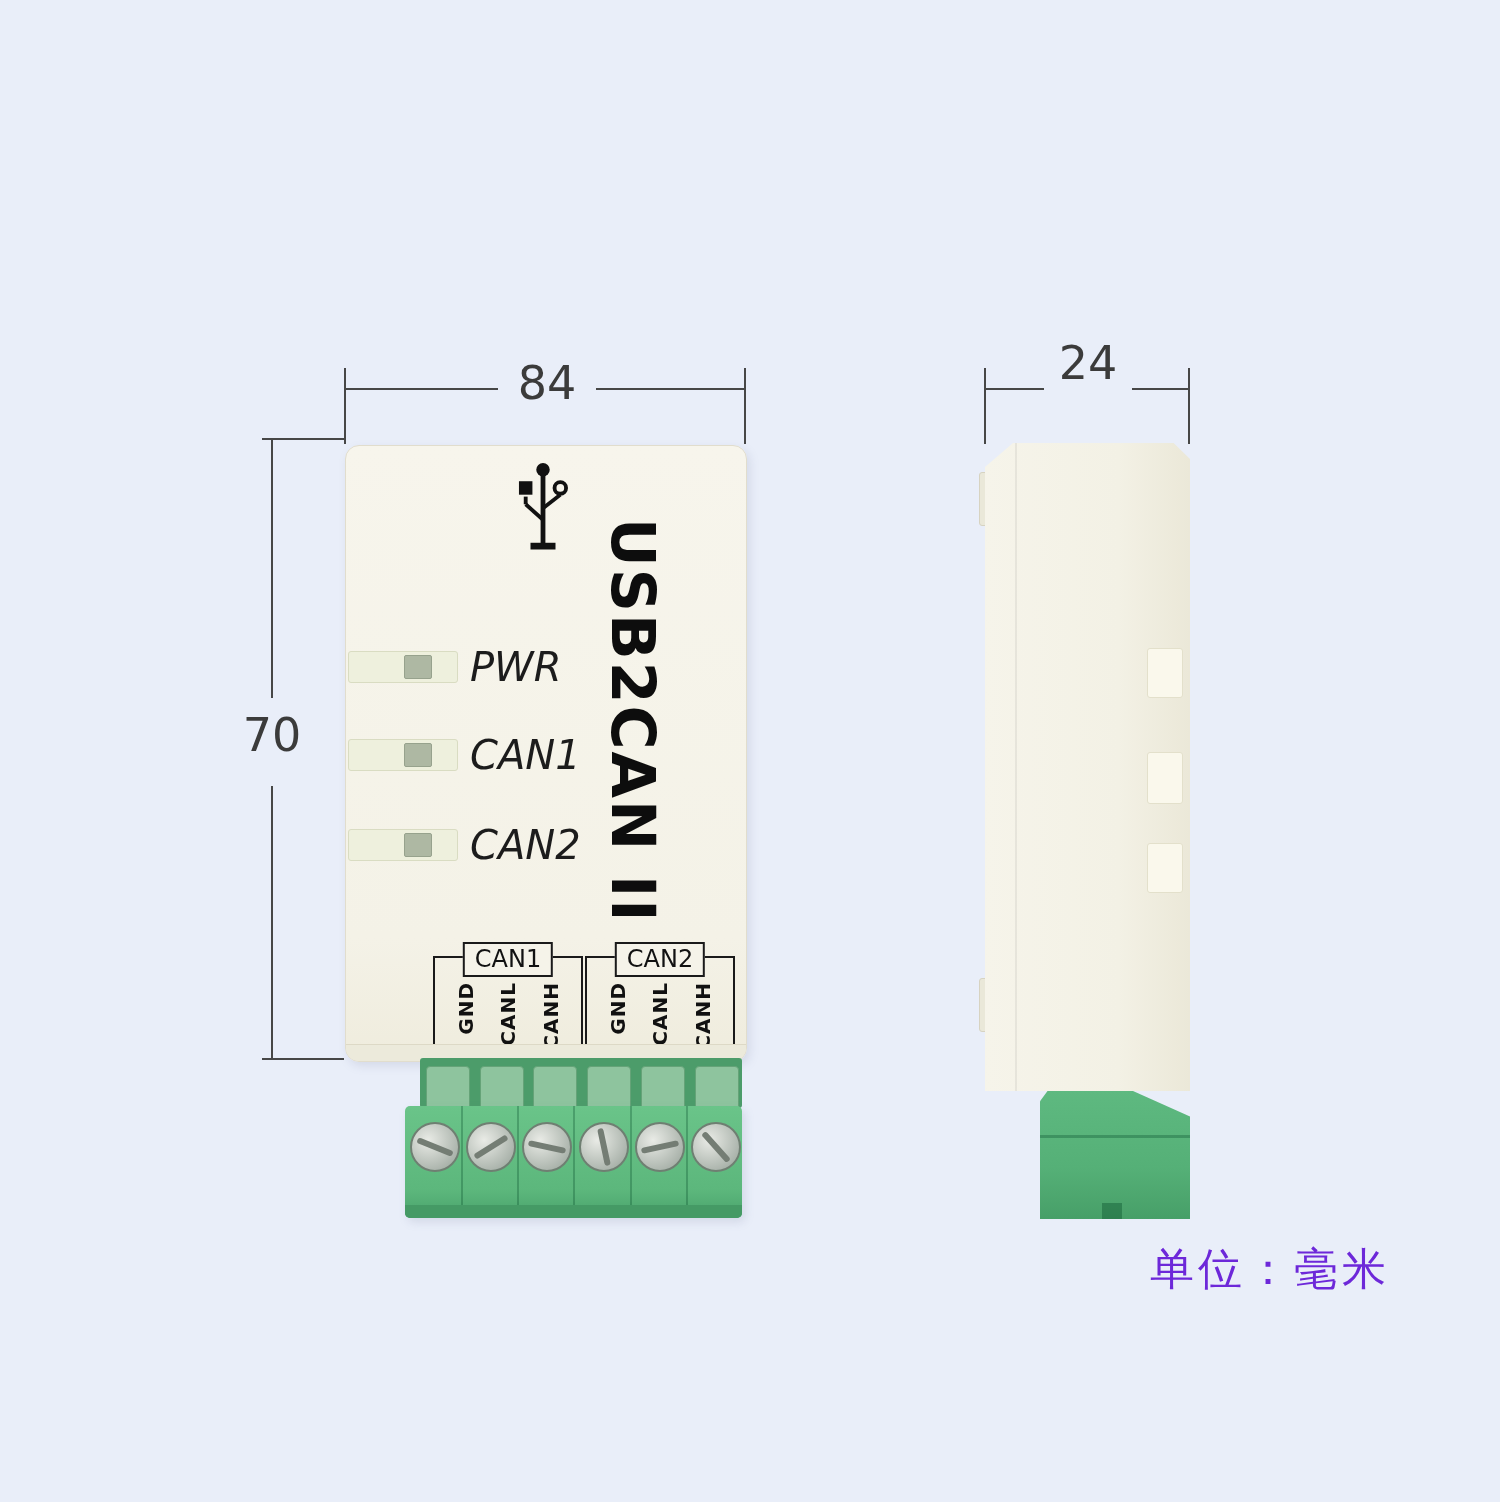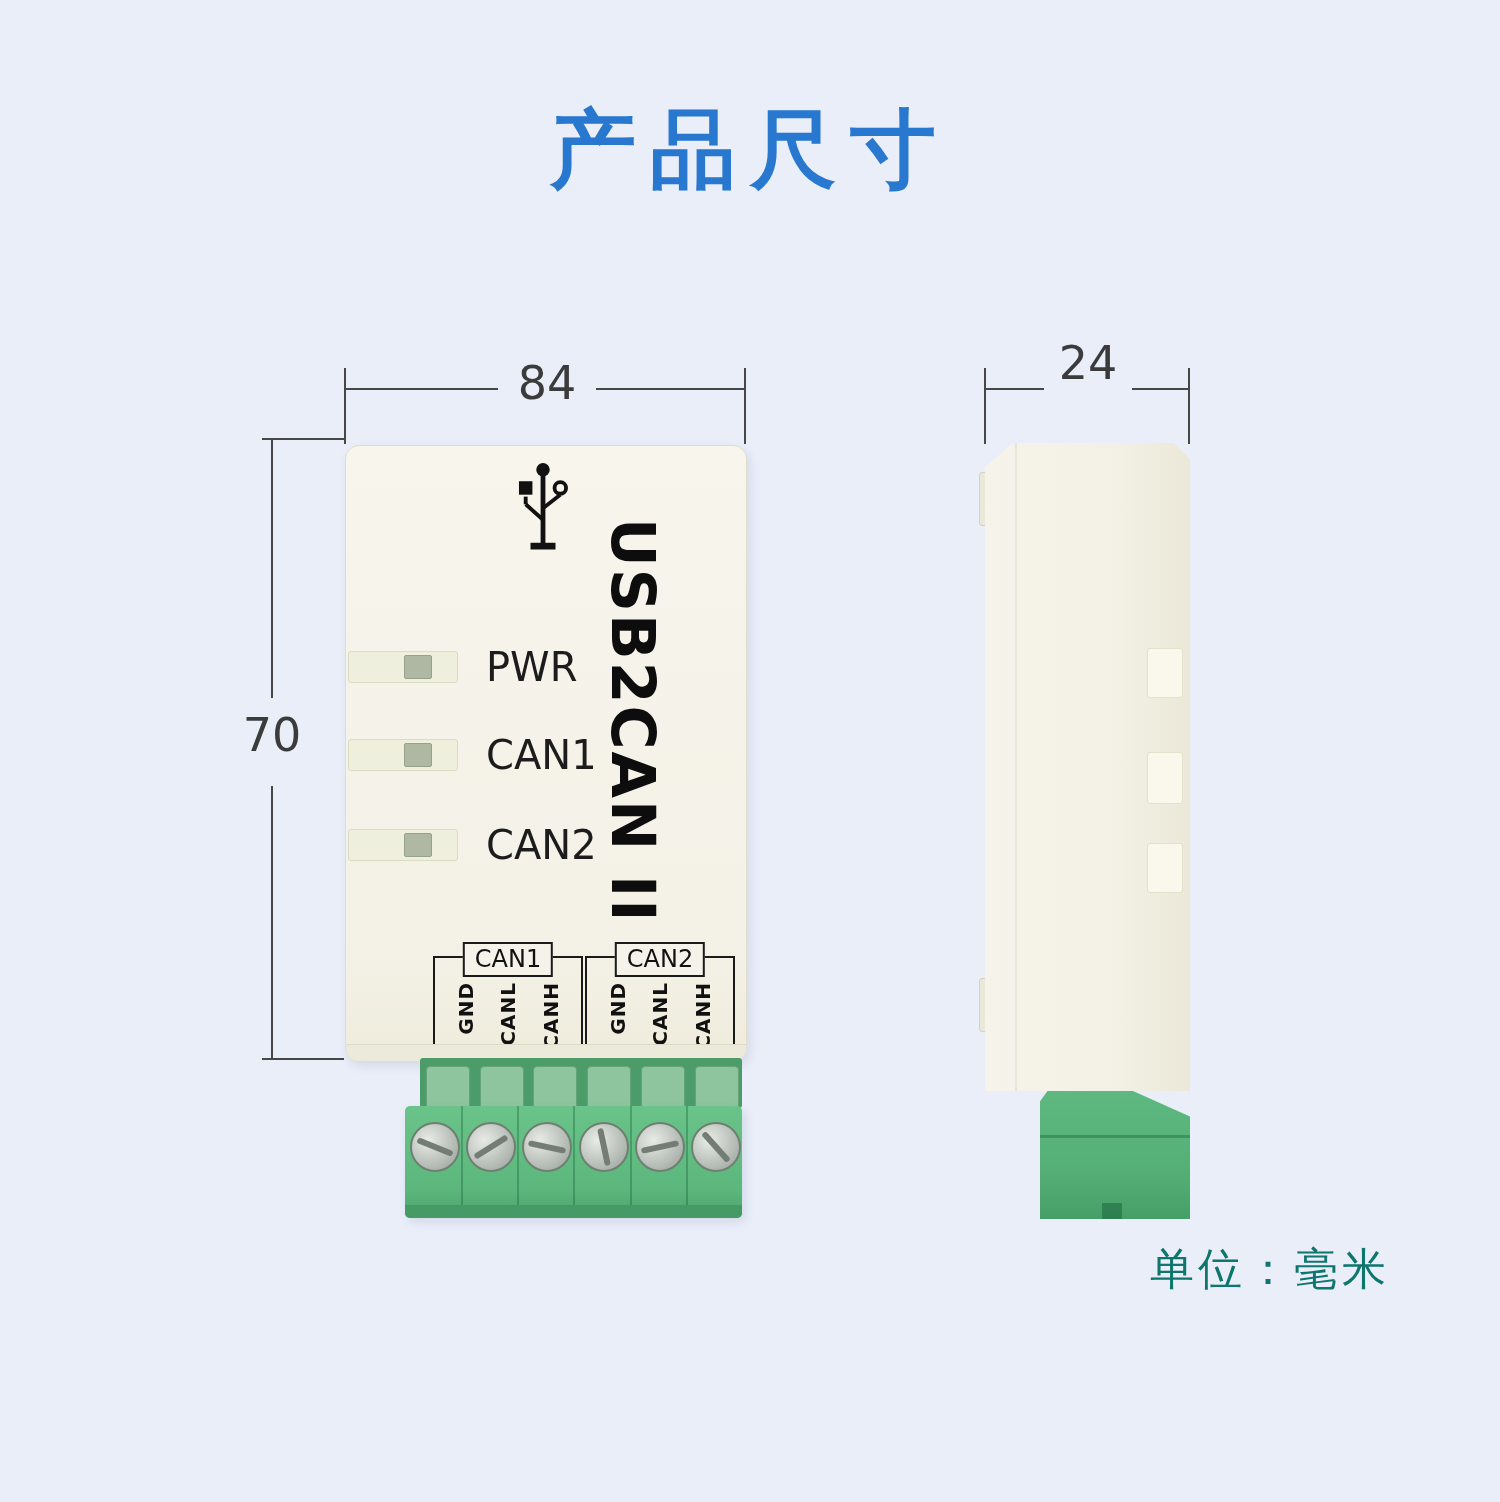--- a/index.html
+++ b/index.html
@@ -25,21 +25,21 @@
             border-top:1px solid #ddd9c6;border-radius:0 0 13px 13px;}
   .usb{position:absolute;left:168px;top:16px;}
   .model{position:absolute;left:252px;top:72px;height:470px;writing-mode:vertical-rl;
          font-size:60px;font-weight:bold;color:#0d0d0d;letter-spacing:2px;line-height:1.15;}
 
   .led{position:absolute;left:2px;display:flex;align-items:center;height:32px;}
   .led-bar{width:108px;height:30px;background:#eef0dd;border:1px solid #d9dcc2;border-radius:3px;
            position:relative;}
   .led-chip{position:absolute;left:55px;top:3px;width:26px;height:22px;background:#aeb8a3;
             border:1px solid #97a28d;border-radius:2px;display:block;}
-  .led-label{margin-left:28px;font-size:40px;color:#1c1c1c;}
+  .led-label{margin-left:12px;font-size:40px;color:#1c1c1c;font-style:italic;}
 
   .port{position:absolute;top:510px;width:146px;height:88px;border:2px solid #1a1a1a;}
   .port-name{position:absolute;top:-16px;left:50%;transform:translateX(-50%);
              background:#f5f3e9;border:2px solid #1a1a1a;padding:1px 10px;
              font-size:24px;color:#111;white-space:nowrap;line-height:1.2;}
   .pins{position:absolute;left:0;right:0;top:24px;bottom:4px;display:flex;
         justify-content:space-evenly;align-items:flex-start;}
   .pin{writing-mode:vertical-rl;transform:rotate(180deg);font-size:20px;font-weight:bold;
        color:#111;letter-spacing:1px;}
 
@@ -72,28 +72,27 @@
   .side-tb{position:absolute;left:1040px;top:1091px;width:150px;height:128px;
            background:linear-gradient(180deg,#5eb980 0%,#55b077 60%,#479f68 100%);
            clip-path:polygon(5% 0,62% 0,100% 20%,100% 100%,0 100%,0 8%);}
   .side-tb-line{position:absolute;left:0;top:44px;width:100%;height:3px;
                 background:rgba(0,70,35,.3);display:block;}
   .side-tb-notch{position:absolute;left:62px;bottom:0;width:20px;height:16px;
                  background:rgba(0,70,35,.35);display:block;}
 
   
   .unit-note{position:absolute;left:1150px;top:1240px;width:320px;font-size:44px;
-             color:#0f766e;letter-spacing:4px;}
+             color:#6d28d9;letter-spacing:4px;}
 </style>
 </head>
 <body>
 
 <div class="canvas">
 
-  <h1 class="title">产品尺寸</h1>
 
   <div class="dimline v" style="left:344px;top:368px;height:76px"></div>
   <div class="dimline v" style="left:744px;top:368px;height:76px"></div>
   <div class="dimline h" style="left:346px;top:388px;width:152px"></div>
   <div class="dimline h" style="left:596px;top:388px;width:148px"></div>
   <div class="dimnum" style="left:498px;top:360px;width:98px">84</div>
 
   <div class="dimline h" style="left:262px;top:438px;width:82px"></div>
   <div class="dimline h" style="left:262px;top:1058px;width:82px"></div>
   <div class="dimline v" style="left:271px;top:440px;height:258px"></div>

